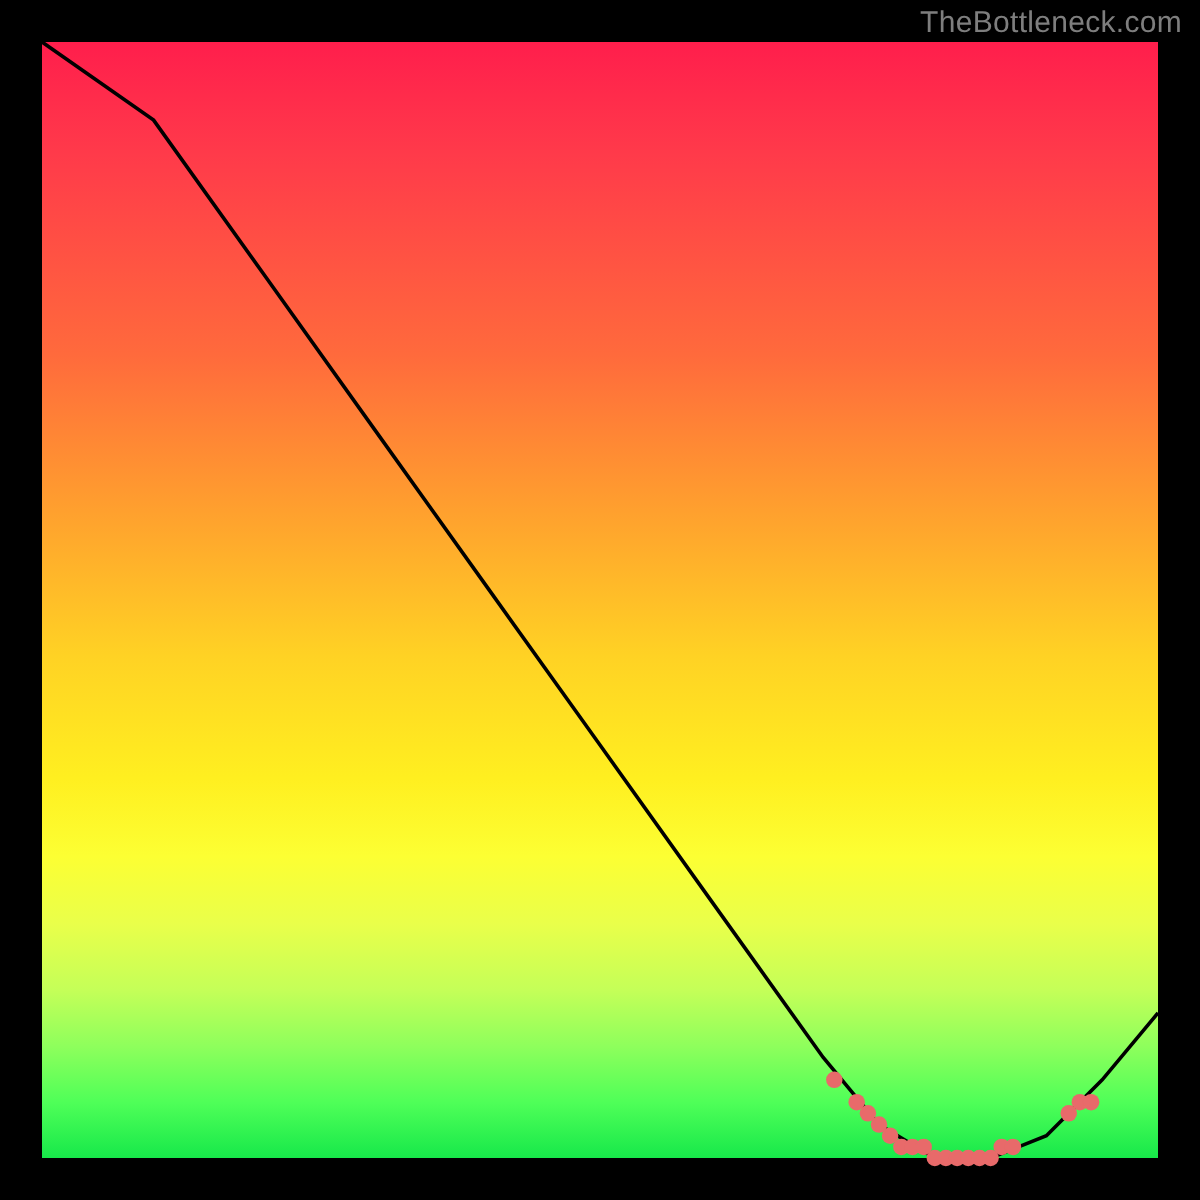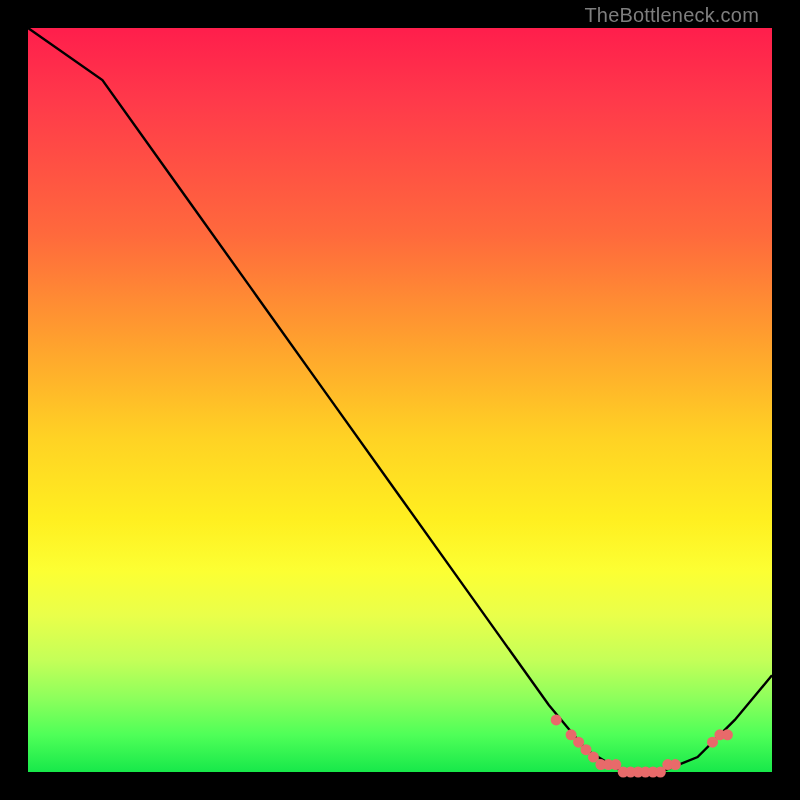--- a/index.html
+++ b/index.html
@@ -36,21 +36,21 @@
       #e9ff4a 79%,
       #c4ff58 85%,
       #8eff5c 90%,
       #4fff58 95%,
       #17e84a 100%
     );
   }
   .attribution {
     position: absolute;
     top: 4px;
-    right: 41px;
+    right: 12px;
     color: #7e7e7e;
     font-size: 20px;
     letter-spacing: 0.2px;
     user-select: none;
   }
   svg.curve {
     position: absolute;
     left: 0;
     top: 0;
     width: 744px;

